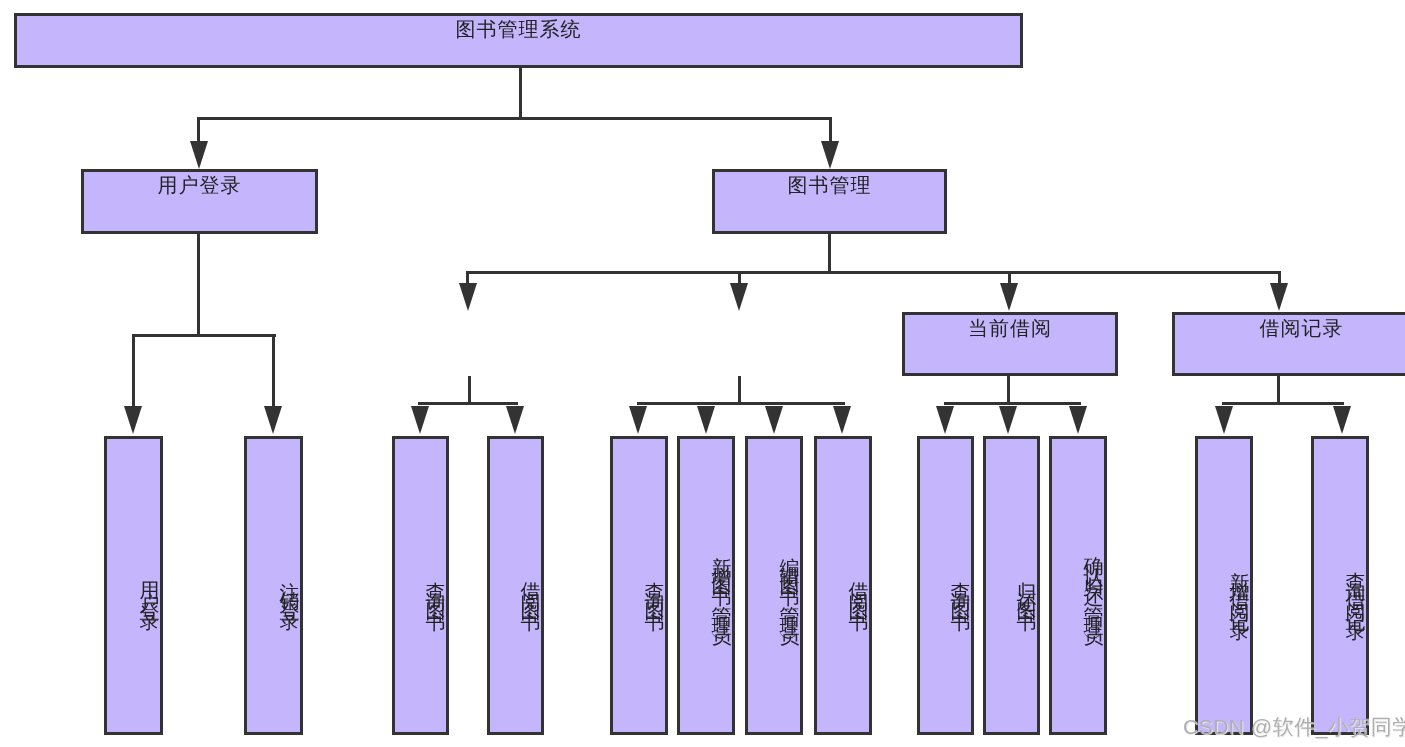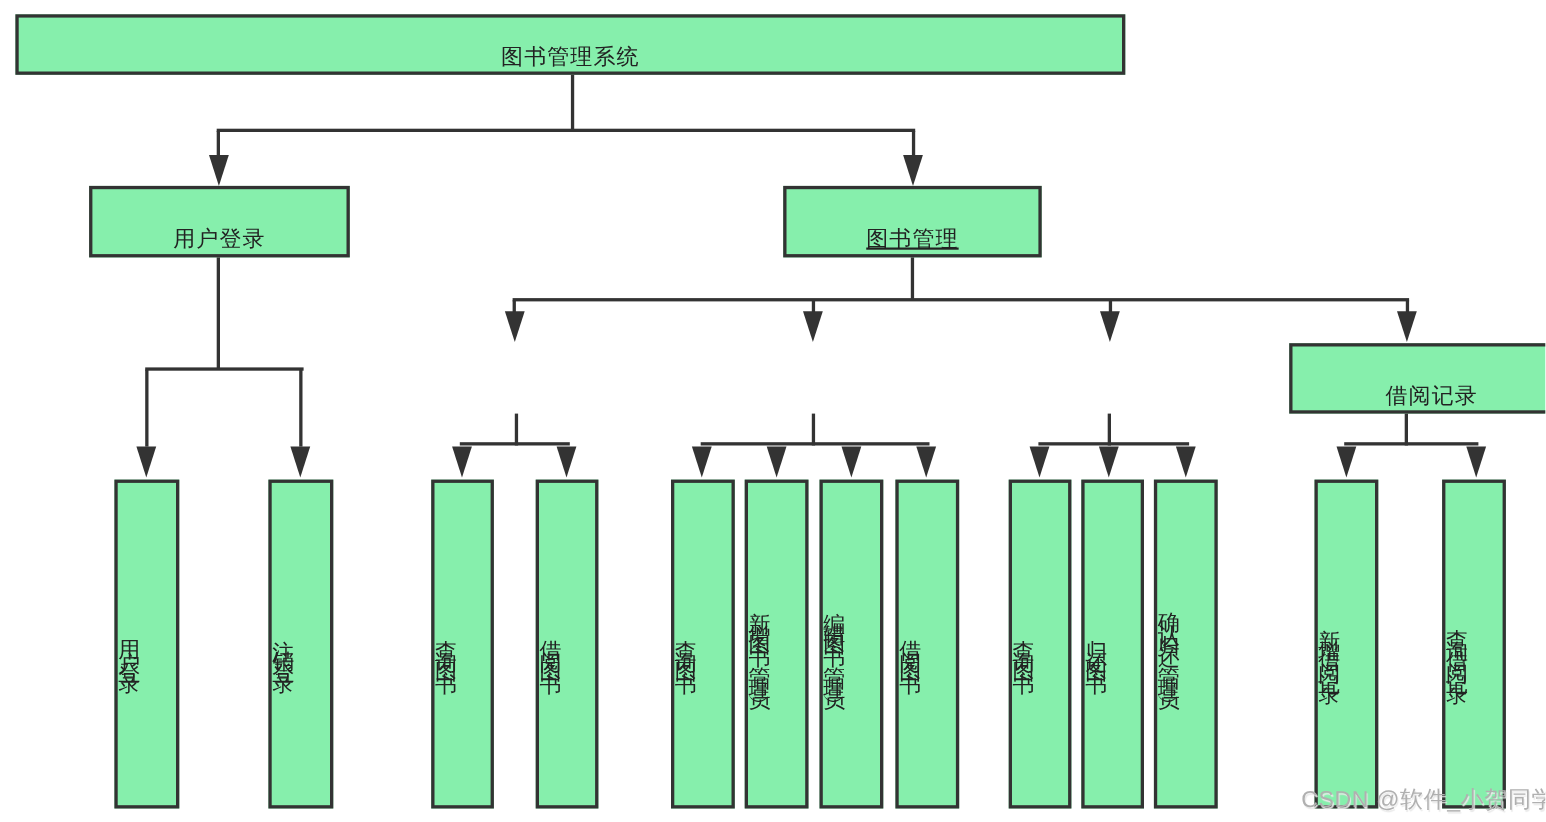--- a/index.html
+++ b/index.html
@@ -8,23 +8,23 @@
     width:1405px;
     height:747px;
     background:#ffffff;
     font-family:"Liberation Sans",sans-serif;
     overflow:hidden;
   }
   .box{
     position:absolute;
     box-sizing:border-box;
     border:3px solid #333333;
-    background:#86efac;
+    background:#c4b5fd;
     display:flex;
-    align-items:flex-end;
+    align-items:flex-start;
     justify-content:center;
     color:#222222;
     font-size:20px;
     letter-spacing:1px;
     white-space:nowrap;
   }
   .vbox{
     writing-mode:vertical-rl;
     -webkit-text-orientation:mixed;
     text-orientation:mixed;
@@ -63,21 +63,21 @@
   <div class="ln" style="left:519px;top:68px;width:3px;height:51px;"></div>
   <div class="ln" style="left:197px;top:117px;width:635px;height:3px;"></div>
   <div class="ln" style="left:197px;top:119px;width:3px;height:24px;"></div>
   <div class="ln" style="left:829px;top:119px;width:3px;height:24px;"></div>
   <div class="ar" style="left:190px;top:141px;"></div>
   <div class="ar" style="left:821px;top:141px;"></div>
 
   <div class="box" style="left:81px;top:169px;width:237px;height:65px;">
     <span>用户登录</span>
   </div>
-  <div class="box" style="left:712px;top:169px;width:235px;height:65px;text-decoration:underline;">
+  <div class="box" style="left:712px;top:169px;width:235px;height:65px;">
     <span>图书管理</span>
   </div>
 
   <div class="ln" style="left:197px;top:234px;width:3px;height:102px;"></div>
   <div class="ln" style="left:132px;top:334px;width:144px;height:3px;"></div>
   <div class="ln" style="left:132px;top:336px;width:3px;height:70px;"></div>
   <div class="ln" style="left:272px;top:336px;width:3px;height:70px;"></div>
   <div class="ar" style="left:124px;top:406px;"></div>
   <div class="ar" style="left:264px;top:406px;"></div>
 
@@ -85,20 +85,23 @@
   <div class="ln" style="left:466px;top:271px;width:815px;height:3px;"></div>
   <div class="ln" style="left:466px;top:273px;width:3px;height:11px;"></div>
   <div class="ln" style="left:738px;top:273px;width:3px;height:11px;"></div>
   <div class="ln" style="left:1008px;top:273px;width:3px;height:11px;"></div>
   <div class="ln" style="left:1278px;top:273px;width:3px;height:11px;"></div>
   <div class="ar" style="left:459px;top:283px;"></div>
   <div class="ar" style="left:730px;top:283px;"></div>
   <div class="ar" style="left:1000px;top:283px;"></div>
   <div class="ar" style="left:1270px;top:283px;"></div>
 
+  <div class="box" style="left:902px;top:312px;width:216px;height:64px;">
+    <span>当前借阅</span>
+  </div>
   <div class="box" style="left:1172px;top:312px;width:259px;height:64px;">
     <span>借阅记录</span>
   </div>
 
   <div class="ln" style="left:468px;top:376px;width:3px;height:29px;"></div>
   <div class="ln" style="left:418px;top:402px;width:100px;height:3px;"></div>
   <div class="ar" style="left:411px;top:406px;"></div>
   <div class="ar" style="left:506px;top:406px;"></div>
 
   <div class="ln" style="left:738px;top:376px;width:3px;height:29px;"></div>

